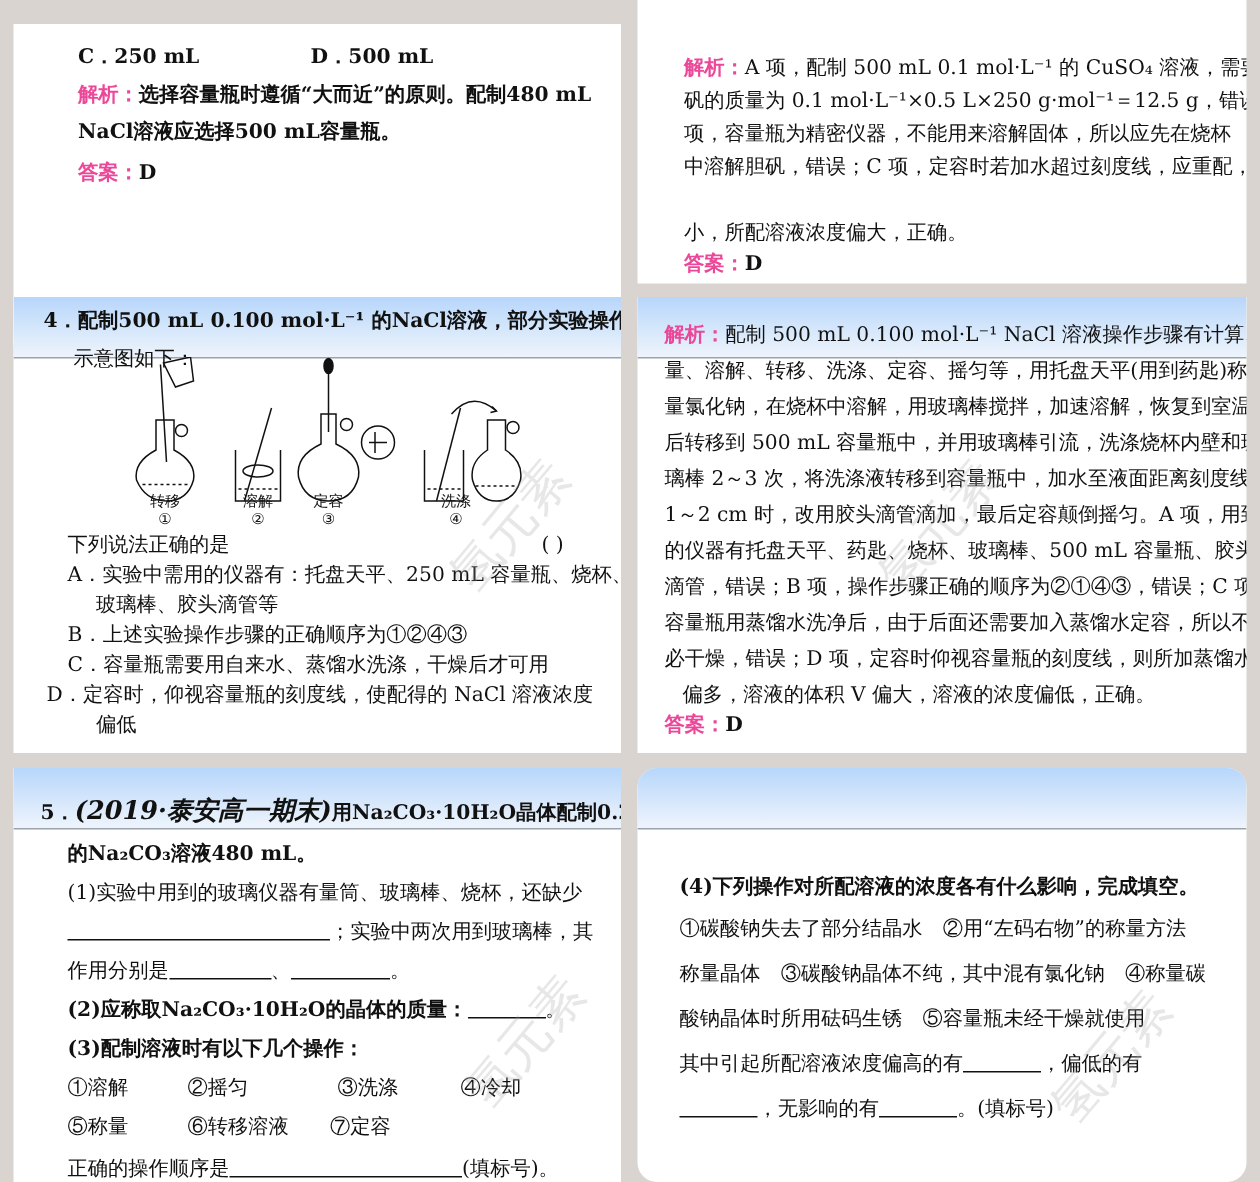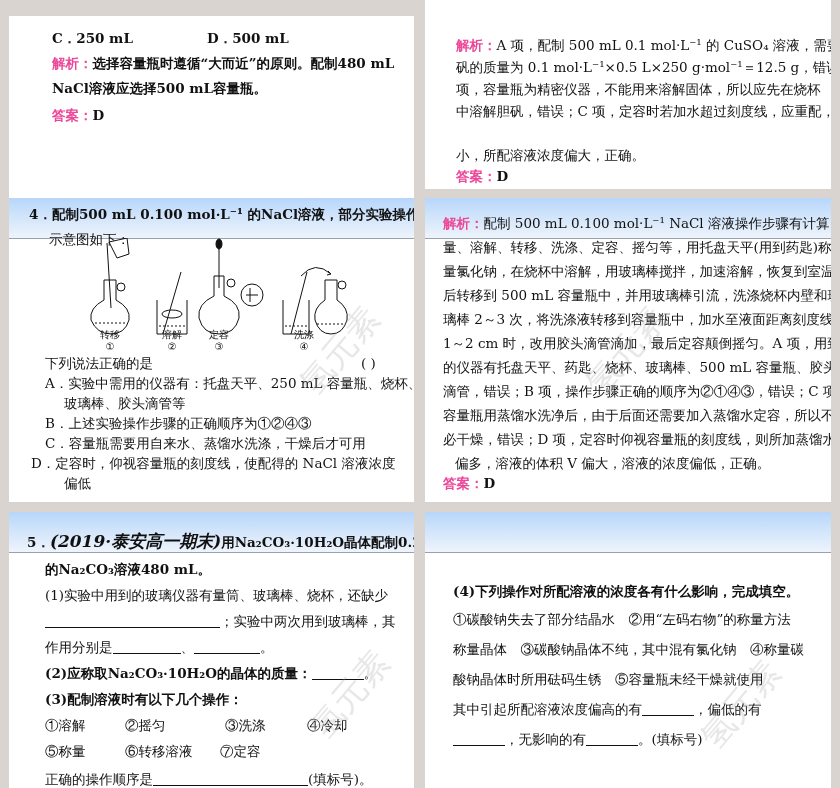--- a/index.html
+++ b/index.html
@@ -167,21 +167,21 @@
   <div class="txt" style="left:298px; top:200px;">④冷却</div>
   <div class="txt" style="left:36px; top:226px;">⑤称量</div>
   <div class="txt" style="left:116px; top:226px;">⑥转移溶液</div>
   <div class="txt" style="left:211px; top:226px;">⑦定容</div>
   <div class="txt" style="left:36px; top:254px;">
     <span>正确的操作顺序是</span><span class="blank" style="width:155px;"></span><span>(填标号)。</span>
   </div>
   <div class="watermark" style="left:290px; top:160px;">氢元素</div>
 </div>
 
-<div class="panel" style="left:425px; top:512px; width:406px; height:276px;">
+<div class="panel" style="left:425px; top:512px; width:406px; height:276px;border-radius:13px;">
   <div class="band"></div>
   <div class="txt" style="left:28px; top:66px;">
     <span class="bold">(4)下列操作对所配溶液的浓度各有什么影响，完成填空。</span>
   </div>
   <div class="txt" style="left:28px; top:94px;">①碳酸钠失去了部分结晶水　②用“左码右物”的称量方法</div>
   <div class="txt" style="left:28px; top:124px;">称量晶体　③碳酸钠晶体不纯，其中混有氯化钠　④称量碳</div>
   <div class="txt" style="left:28px; top:154px;">酸钠晶体时所用砝码生锈　⑤容量瓶未经干燥就使用</div>
   <div class="txt" style="left:28px; top:184px;">
     <span>其中引起所配溶液浓度偏高的有</span><span class="blank" style="width:52px;"></span><span>，偏低的有</span>
   </div>

